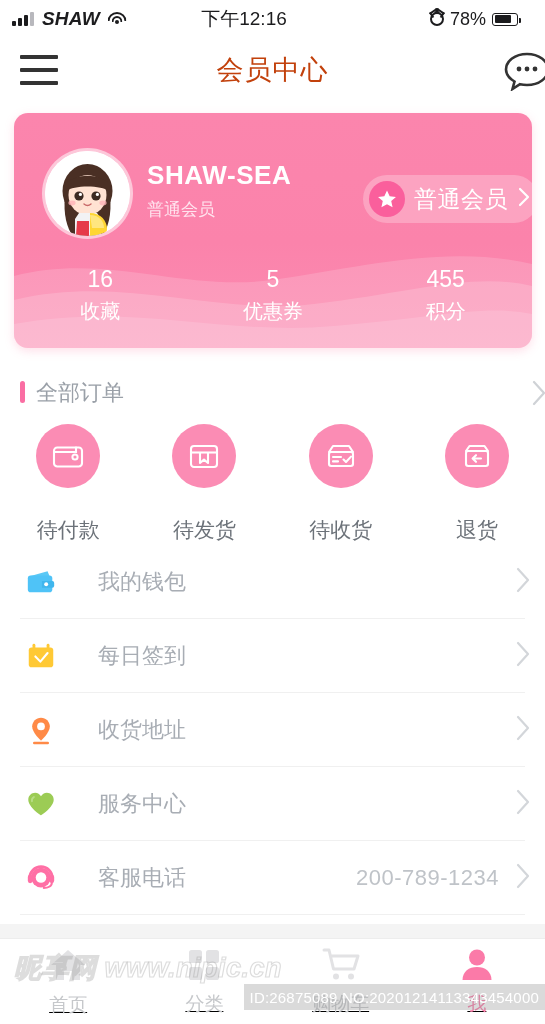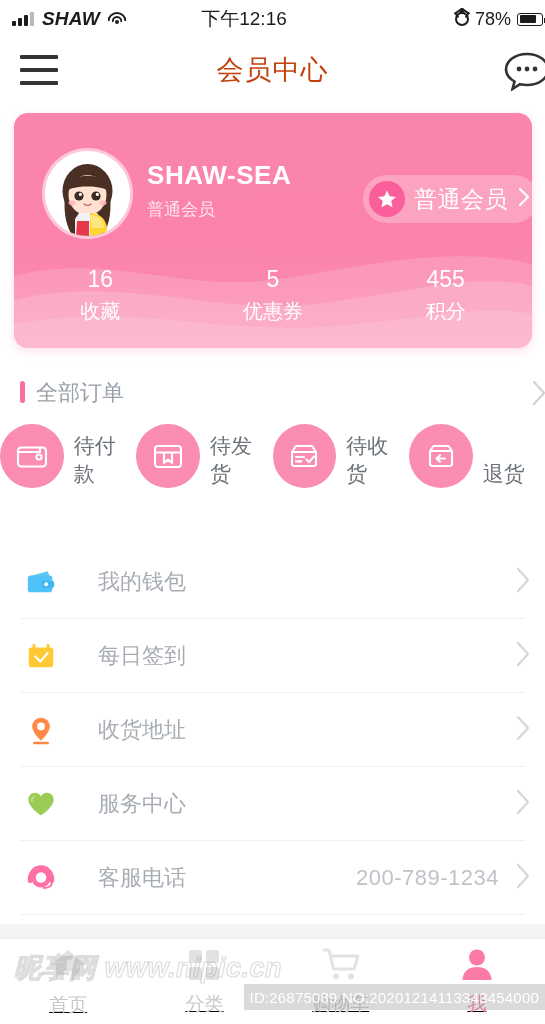--- a/index.html
+++ b/index.html
@@ -24,21 +24,21 @@
   .bars i:nth-child(3){ height:11px; }
   .bars i:nth-child(4){ height:14px; background:#b8b8bd; }
   .carrier{ font-size:19px; font-weight:600; letter-spacing:.2px; }
   .wifi{ width:19px; height:14px; position:relative; }
   .wifi span{ position:absolute; left:50%; transform:translateX(-50%);
     border:2px solid #1c1c1e; border-bottom:none; border-radius:50% 50% 0 0 / 100% 100% 0 0; }
   .wifi .w1{ width:19px; height:9px; top:0; }
   .wifi .w2{ width:11px; height:6px; top:4px; }
   .wifi .w3{ width:4px; height:4px; top:8px; background:#1c1c1e; border-radius:50%; border:none; }
   .sb-center{ position:absolute; left:0; width:488px; text-align:center; font-size:19px; font-weight:500; }
-  .sb-right{ position:absolute; right:2px; display:flex; align-items:center; gap:6px; }
+  .sb-right{ position:absolute; right:27px; display:flex; align-items:center; gap:6px; }
   .alarm{ width:14px; height:14px; border:2px solid #1c1c1e; border-radius:50%; position:relative; }
   .alarm:before,.alarm:after{ content:""; position:absolute; top:-4px; width:5px; height:4px;
     border:2px solid #1c1c1e; border-bottom:none; }
   .alarm:before{ left:-2px; transform:rotate(-35deg); }
   .alarm:after{ right:-2px; transform:rotate(35deg); }
   .batt-pct{ font-size:18px; font-weight:500; }
   .batt{ width:26px; height:13px; border:1.5px solid #1c1c1e; border-radius:3px; position:relative; padding:1.5px; }
   .batt:after{ content:""; position:absolute; right:-4px; top:4px; width:2px; height:5px;
     background:#1c1c1e; border-radius:0 1px 1px 0; }
   .batt i{ display:block; height:100%; background:#1c1c1e; border-radius:1px; }
@@ -83,21 +83,21 @@
 
   
   .orders-head{ position:absolute; left:0; top:372px; width:545px; height:40px; }
   .oh-bar{ position:absolute; left:20px; top:9px; width:5px; height:22px;
     background:#fa6ea3; border-radius:3px; }
   .oh-title{ position:absolute; left:36px; top:6px; font-size:22px; color:#9aa0a8; }
   .oh-chev{ position:absolute; right:-2px; top:7px; }
 
   
   .order-row{ position:absolute; left:0; top:424px; width:545px; display:flex; }
-  .order-item{ flex:1; display:flex; flex-direction:row; align-items:flex-end; gap:10px; }
+  .order-item{ flex:1; display:flex; flex-direction:column; align-items:center; gap:28px; }
   .circle{ width:64px; height:64px; border-radius:50%; background:#fb8cb4;
     display:flex; align-items:center; justify-content:center; }
   .order-label{ font-size:21px; color:#6c7279; }
 
   
   .menu{ position:absolute; left:0; top:545px; width:545px; }
   .mrow{ position:relative; height:74px; display:flex; align-items:center;
     border-bottom:1px solid #f0f0f0; margin:0 20px; }
   .mrow:last-child{ border-bottom:1px solid #f0f0f0; }
   .micon{ width:34px; height:34px; display:flex; align-items:center; justify-content:center;

